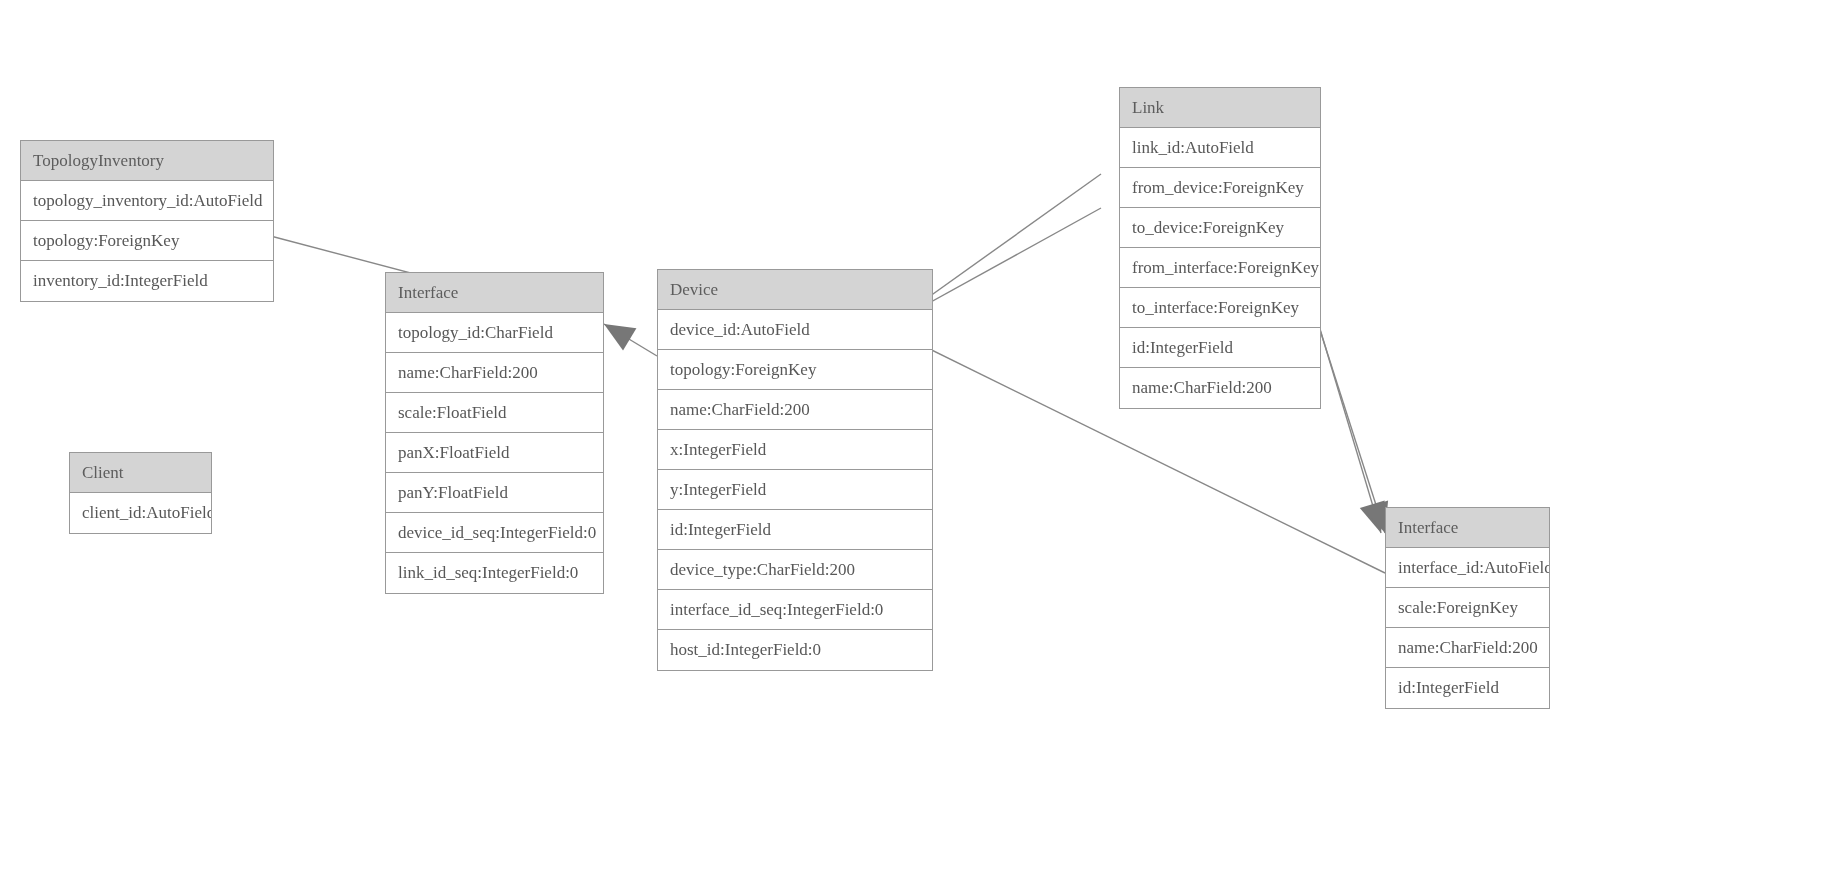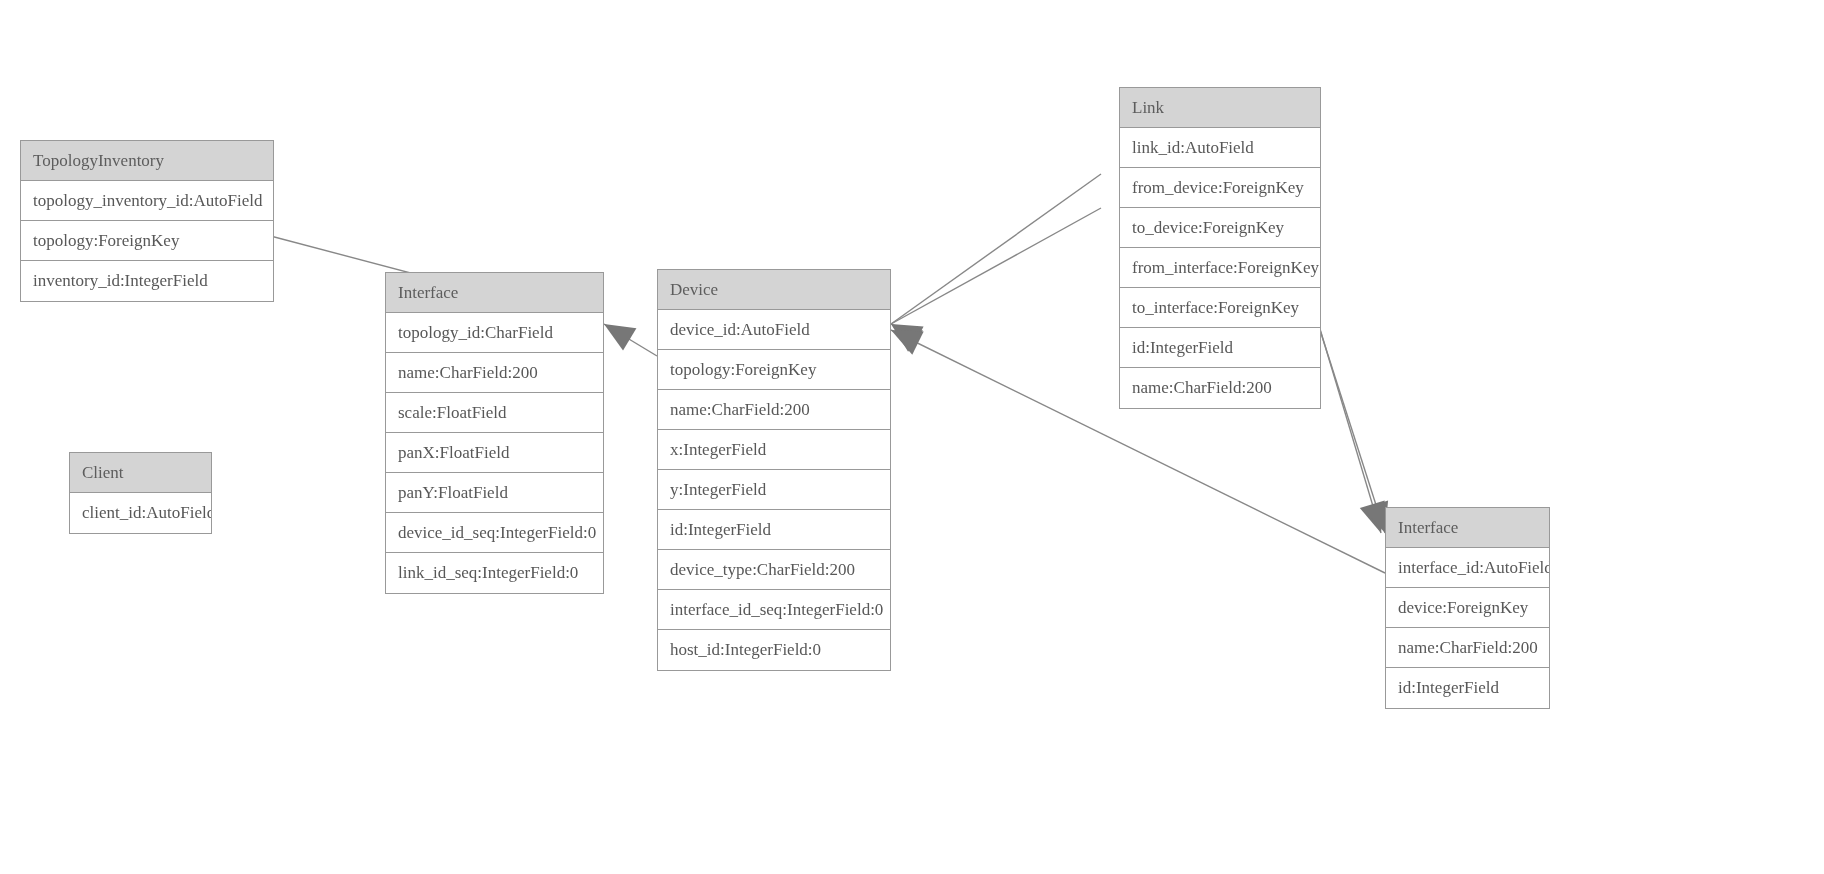--- a/index.html
+++ b/index.html
@@ -86,21 +86,21 @@
         <div class="entity-row">scale:FloatField</div>
         <div class="entity-row">panX:FloatField</div>
         <div class="entity-row">panY:FloatField</div>
         <div class="entity-row">device_id_seq:IntegerField:0</div>
         <div class="entity-row">link_id_seq:IntegerField:0</div>
       </div>
       <div class="entity" style="left: 69px; top: 452px; width: 143px;">
         <div class="entity-header">Client</div>
         <div class="entity-row">client_id:AutoField</div>
       </div>
-      <div class="entity" style="left: 657px; top: 269px; width: 234px;">
+      <div class="entity" style="left: 657px; top: 269px; width: 276px;">
         <div class="entity-header">Device</div>
         <div class="entity-row">device_id:AutoField</div>
         <div class="entity-row">topology:ForeignKey</div>
         <div class="entity-row">name:CharField:200</div>
         <div class="entity-row">x:IntegerField</div>
         <div class="entity-row">y:IntegerField</div>
         <div class="entity-row">id:IntegerField</div>
         <div class="entity-row">device_type:CharField:200</div>
         <div class="entity-row">interface_id_seq:IntegerField:0</div>
         <div class="entity-row">host_id:IntegerField:0</div>
@@ -111,19 +111,19 @@
         <div class="entity-row">from_device:ForeignKey</div>
         <div class="entity-row">to_device:ForeignKey</div>
         <div class="entity-row">from_interface:ForeignKey</div>
         <div class="entity-row">to_interface:ForeignKey</div>
         <div class="entity-row">id:IntegerField</div>
         <div class="entity-row">name:CharField:200</div>
       </div>
       <div class="entity" style="left: 1385px; top: 487px; width: 165px; margin-top: 20px;">
         <div class="entity-header">Interface</div>
         <div class="entity-row">interface_id:AutoField</div>
-        <div class="entity-row">device:ForeignKey</div>
+        <div class="entity-row">scale:ForeignKey</div>
         <div class="entity-row">name:CharField:200</div>
         <div class="entity-row">id:IntegerField</div>
       </div>
     </div>
 
 </div>
 
 </body></html>

